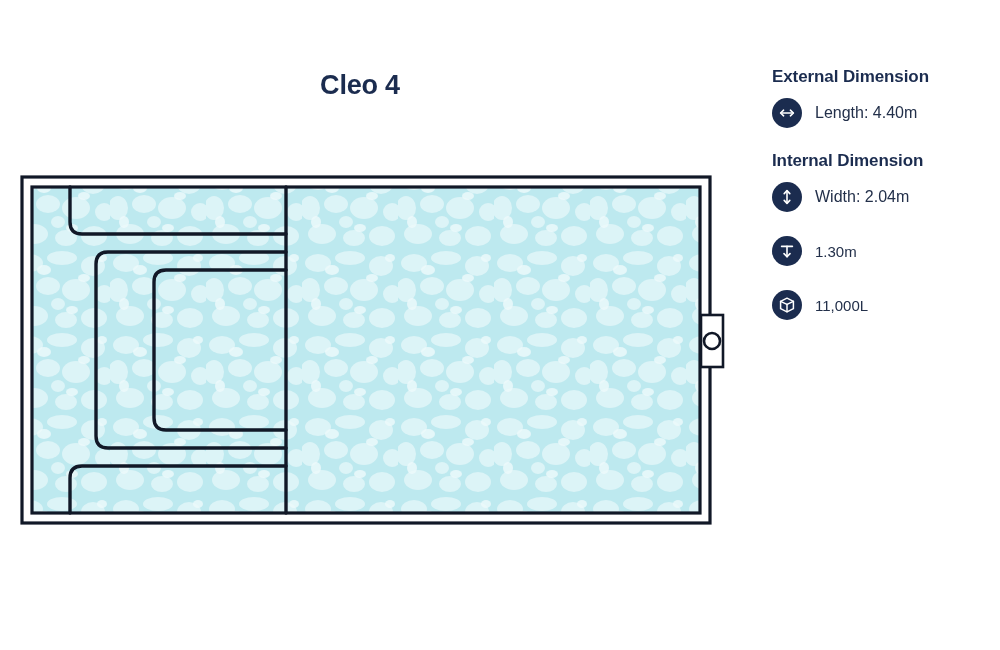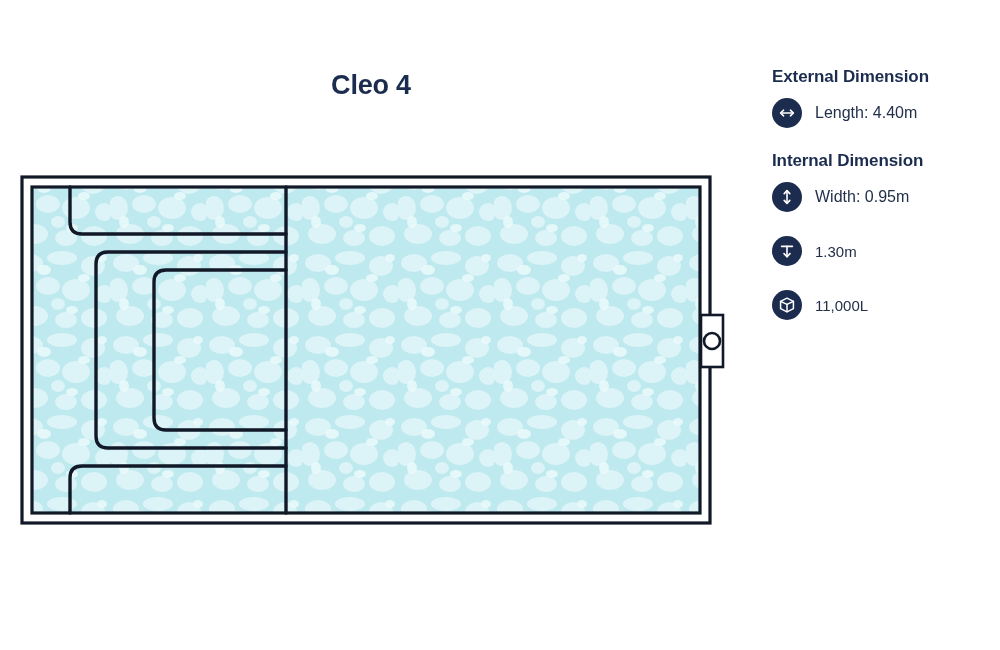--- a/index.html
+++ b/index.html
@@ -23,21 +23,20 @@
     position: absolute;
     left: 0;
     top: 72px;
     width: 720px;
     text-align: center;
     font-size: 27px;
     font-weight: bold;
     letter-spacing: -0.2px;
     color: #1b2c4f;
     line-height: 1;
-    padding-left: 11px;
   }
 
   
   #pool-diagram {
     position: absolute;
     left: 14px;
     top: 168px;
     width: 712px;
     height: 364px;
   }
@@ -182,21 +181,21 @@
     <div class="spec-row">
       <span class="spec-icon">
         <svg width="20" height="20" viewBox="0 0 20 20">
           <g fill="none" stroke="#ffffff" stroke-width="1.6" stroke-linecap="round" stroke-linejoin="round">
             <path d="M10 4 V16"></path>
             <path d="M7.2 6.6 L10 3.6 L12.8 6.6"></path>
             <path d="M7.2 13.4 L10 16.4 L12.8 13.4"></path>
           </g>
         </svg>
       </span>
-      <span class="spec-text">Width: 0.95m</span>
+      <span class="spec-text">Width: 2.04m</span>
     </div>
   </div>
 
   <div class="spec-group">
 
     <div class="spec-row">
       <span class="spec-icon">
         <svg width="20" height="20" viewBox="0 0 20 20">
           <g fill="none" stroke="#ffffff" stroke-width="1.6" stroke-linecap="round" stroke-linejoin="round">
             <path d="M4.6 5.4 H15.4"></path>

